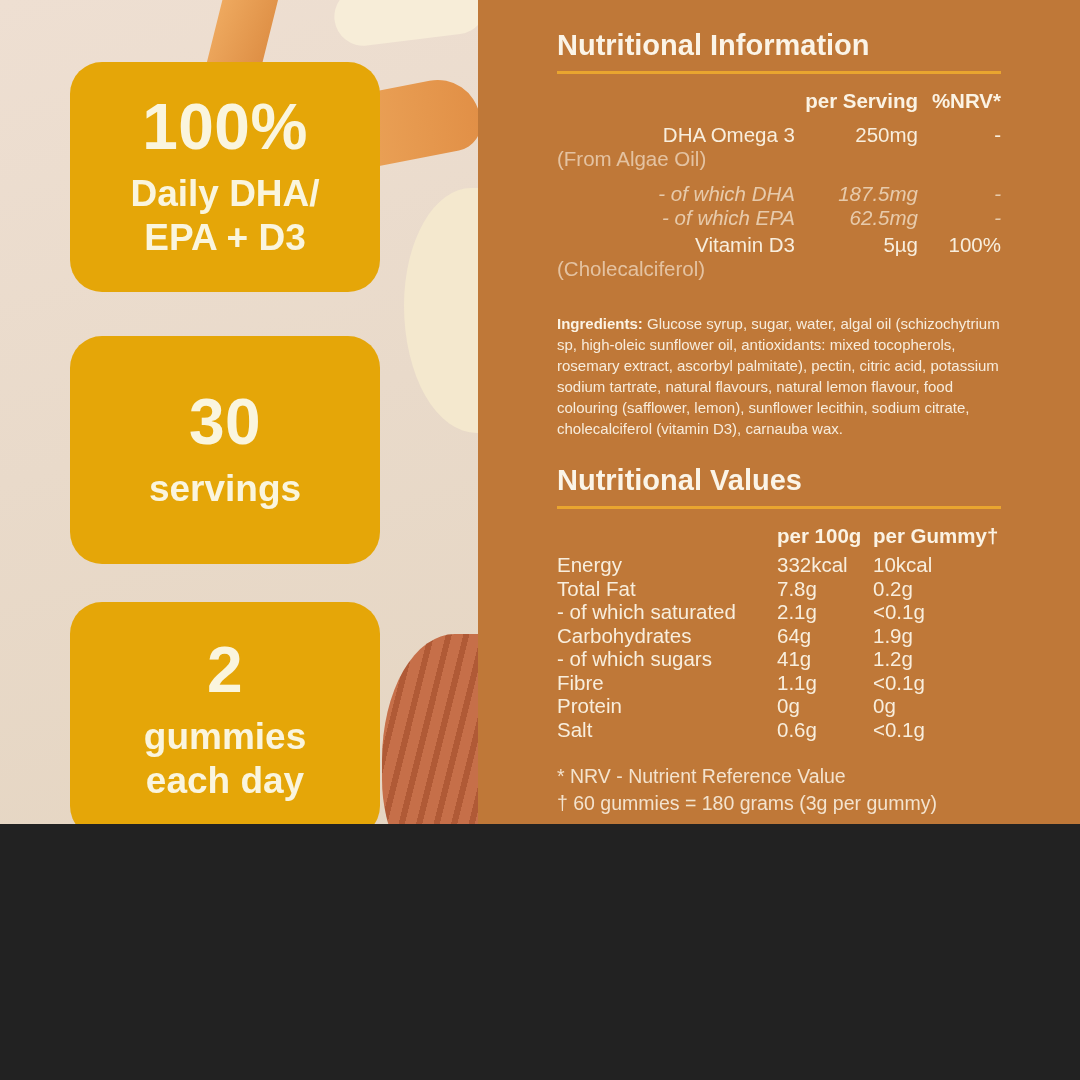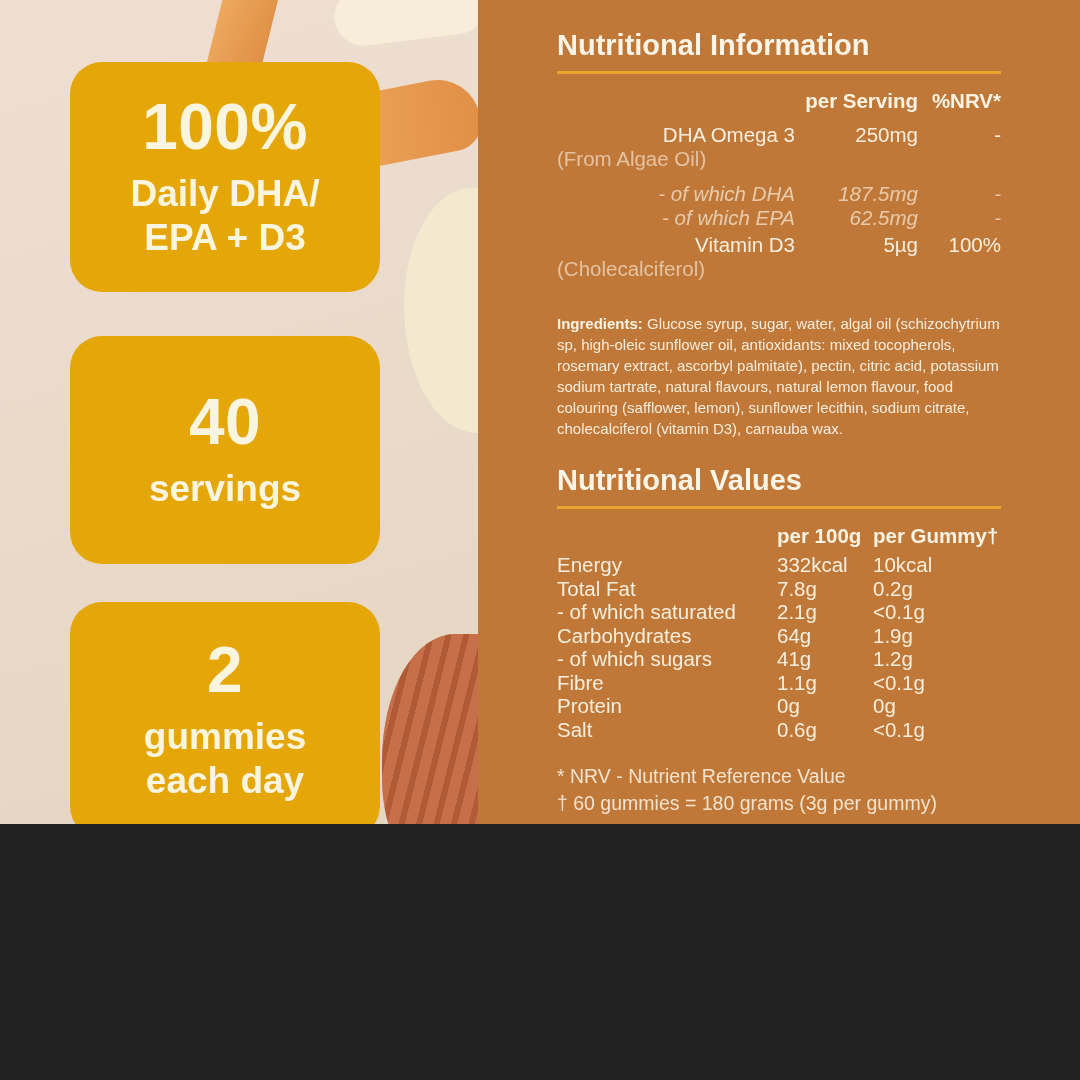--- a/index.html
+++ b/index.html
@@ -101,21 +101,21 @@
     <div class="shape chunk-rust"></div>
     <div class="shape piece-brown-bottom"></div>
     <div class="shape blob-cream-bottom"></div>
 
     <div class="badge badge-1">
       <div class="badge-big">100%</div>
       <div class="badge-line">Daily DHA/</div>
       <div class="badge-line">EPA + D3</div>
     </div>
     <div class="badge badge-2">
-      <div class="badge-big">40</div>
+      <div class="badge-big">30</div>
       <div class="badge-line">servings</div>
     </div>
     <div class="badge badge-3">
       <div class="badge-big">2</div>
       <div class="badge-line">gummies</div>
       <div class="badge-line">each day</div>
     </div>
 
     <div class="logo">
       <svg width="54" height="76" viewBox="0 -2 50 72" xmlns="http://www.w3.org/2000/svg">

